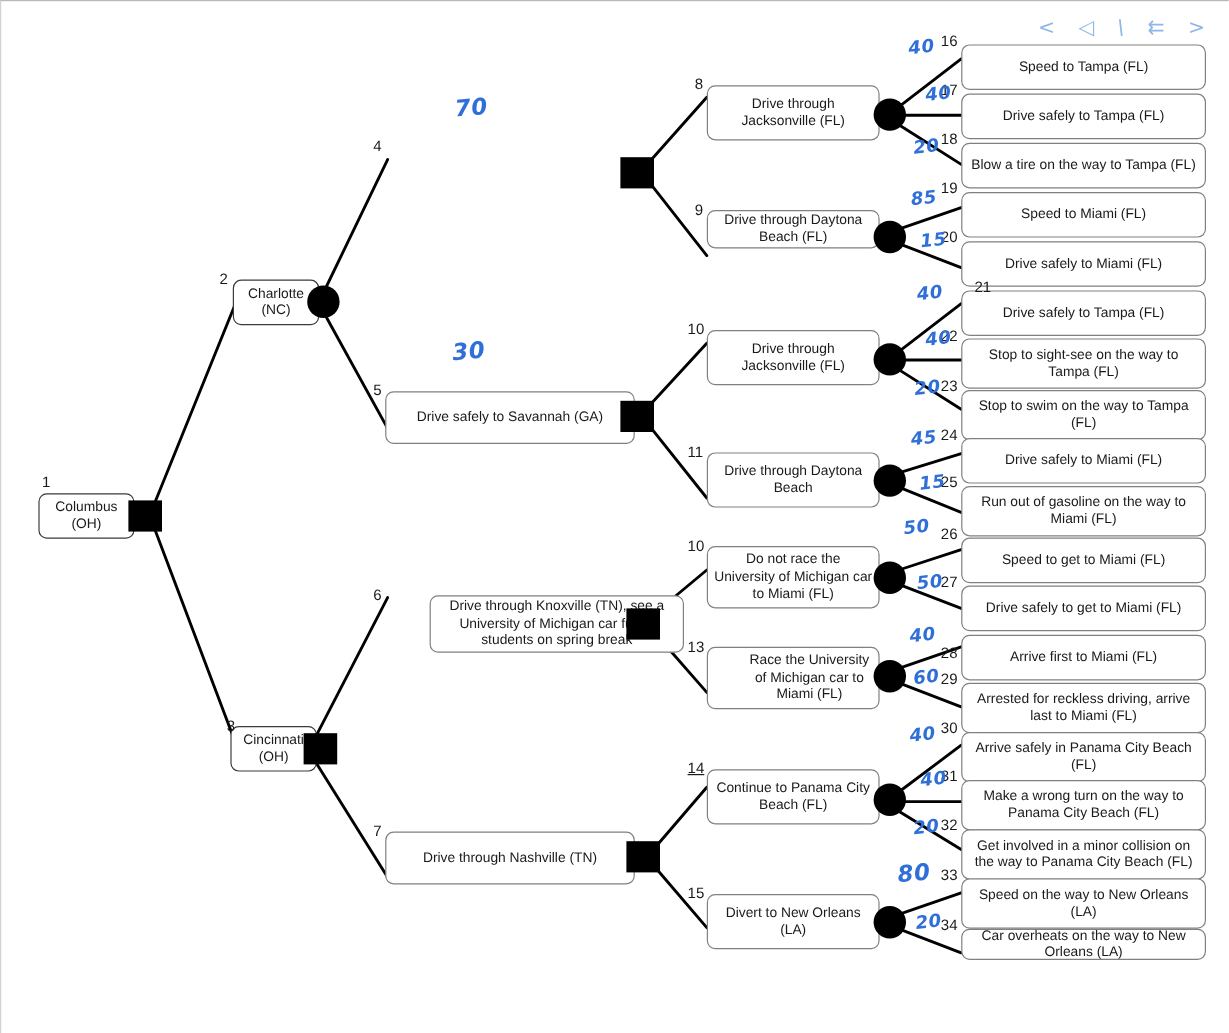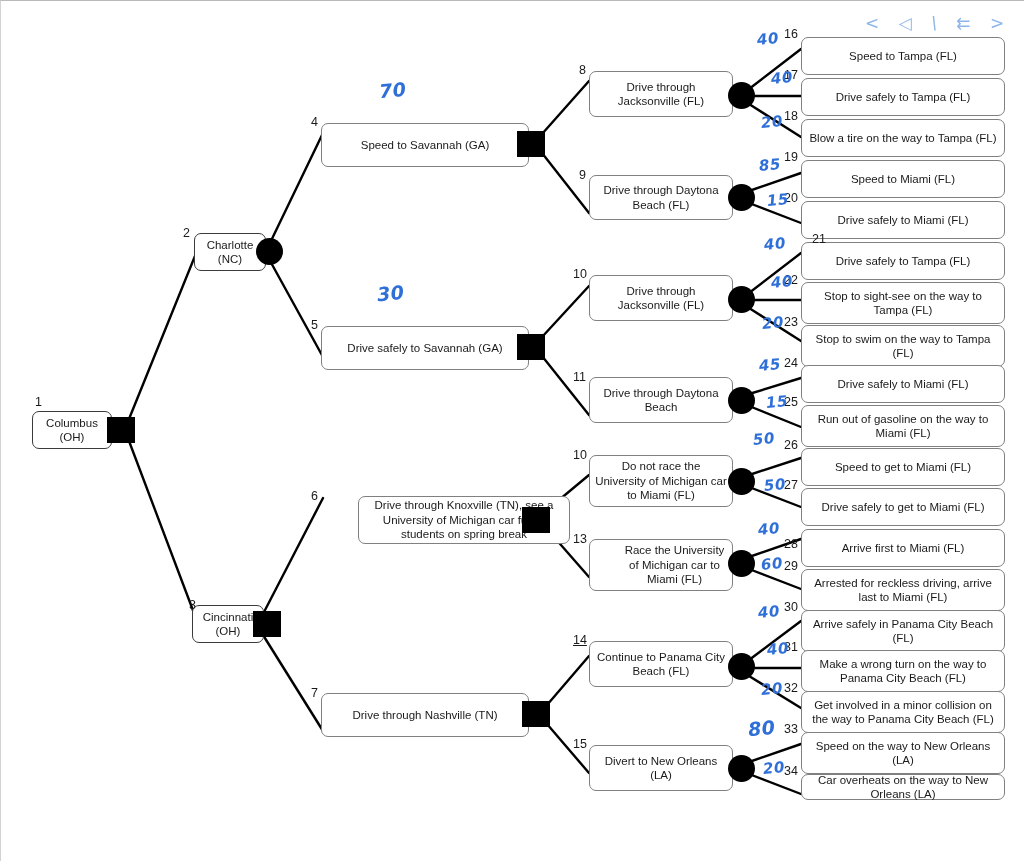--- a/index.html
+++ b/index.html
@@ -140,23 +140,20 @@
   </div>
   <div class="ci" style="left:255px;top:237px;width:27px;height:27px;"></div>
   <div class="num" style="left:182px;top:225px;">2</div>
 
   <div class="nbox dark" style="left:191px;top:604px;width:72px;height:38px;">
     <span>Cincinnati<br>(OH)</span>
   </div>
   <div class="sq" style="left:252px;top:610px;width:28px;height:26px;"></div>
   <div class="num" style="left:188px;top:597px;">3</div>
 
-  <div class="nbox" style="left:320px;top:122px;width:208px;height:44px;">
-    <span>Speed to Savannah (GA)</span>
-  </div>
   <div class="sq" style="left:516px;top:130px;width:28px;height:26px;"></div>
   <div class="num" style="left:310px;top:114px;">4</div>
 
   <div class="nbox" style="left:320px;top:325px;width:208px;height:44px;">
     <span>Drive safely to Savannah (GA)</span>
   </div>
   <div class="sq" style="left:516px;top:333px;width:28px;height:26px;"></div>
   <div class="num" style="left:310px;top:317px;">5</div>
 
   <div class="nbox" style="left:320px;top:495px;width:212px;height:48px;margin-left:37px;">
@@ -170,21 +167,21 @@
   </div>
   <div class="sq" style="left:521px;top:700px;width:28px;height:26px;"></div>
   <div class="num" style="left:310px;top:685px;">7</div>
 
   <div class="nbox" style="left:588px;top:70px;width:144px;height:46px;">
     <span>Drive through Jacksonville (FL)</span>
   </div>
   <div class="ci" style="left:727px;top:81px;width:27px;height:27px;"></div>
   <div class="num" style="left:578px;top:62px;">8</div>
 
-  <div class="nbox" style="left:588px;top:174px;width:144px;height:45px;">
+  <div class="nbox" style="left:588px;top:174px;width:144px;height:32px;">
     <span>Drive through Daytona Beach (FL)</span>
   </div>
   <div class="ci" style="left:727px;top:183px;width:27px;height:27px;"></div>
   <div class="num" style="left:578px;top:167px;">9</div>
 
   <div class="nbox" style="left:588px;top:274px;width:144px;height:46px;">
     <span>Drive through Jacksonville (FL)</span>
   </div>
   <div class="ci" style="left:727px;top:285px;width:27px;height:27px;"></div>
   <div class="num" style="left:572px;top:266px;">10</div>

